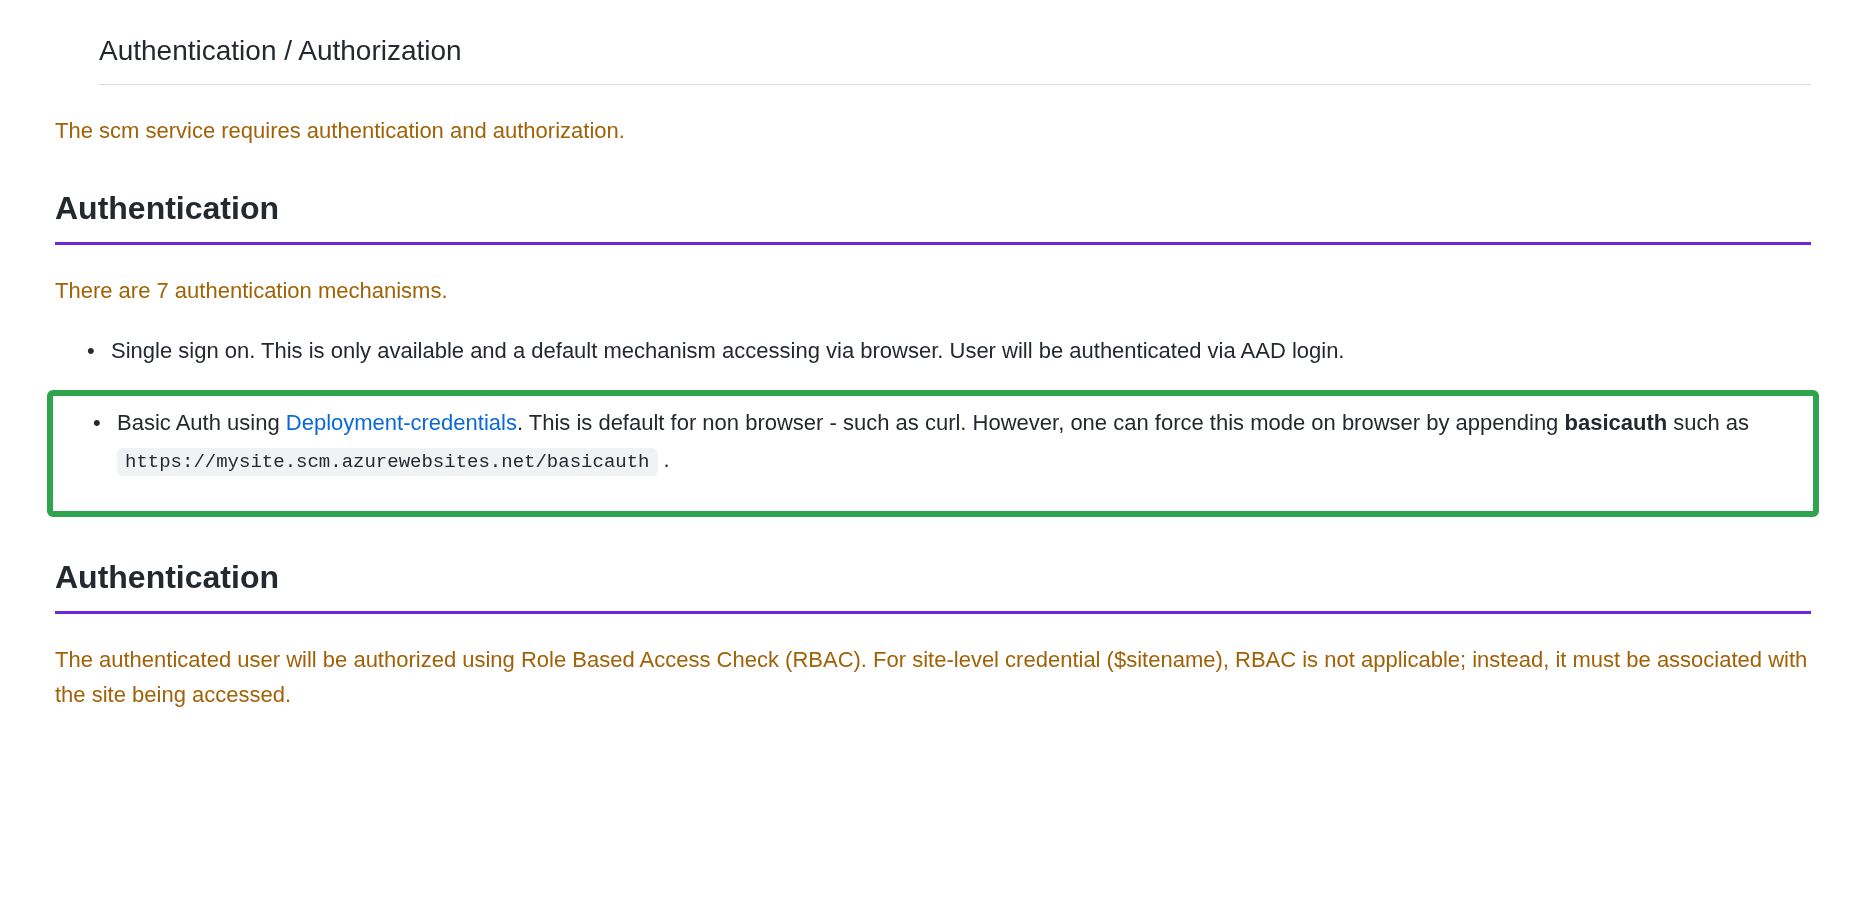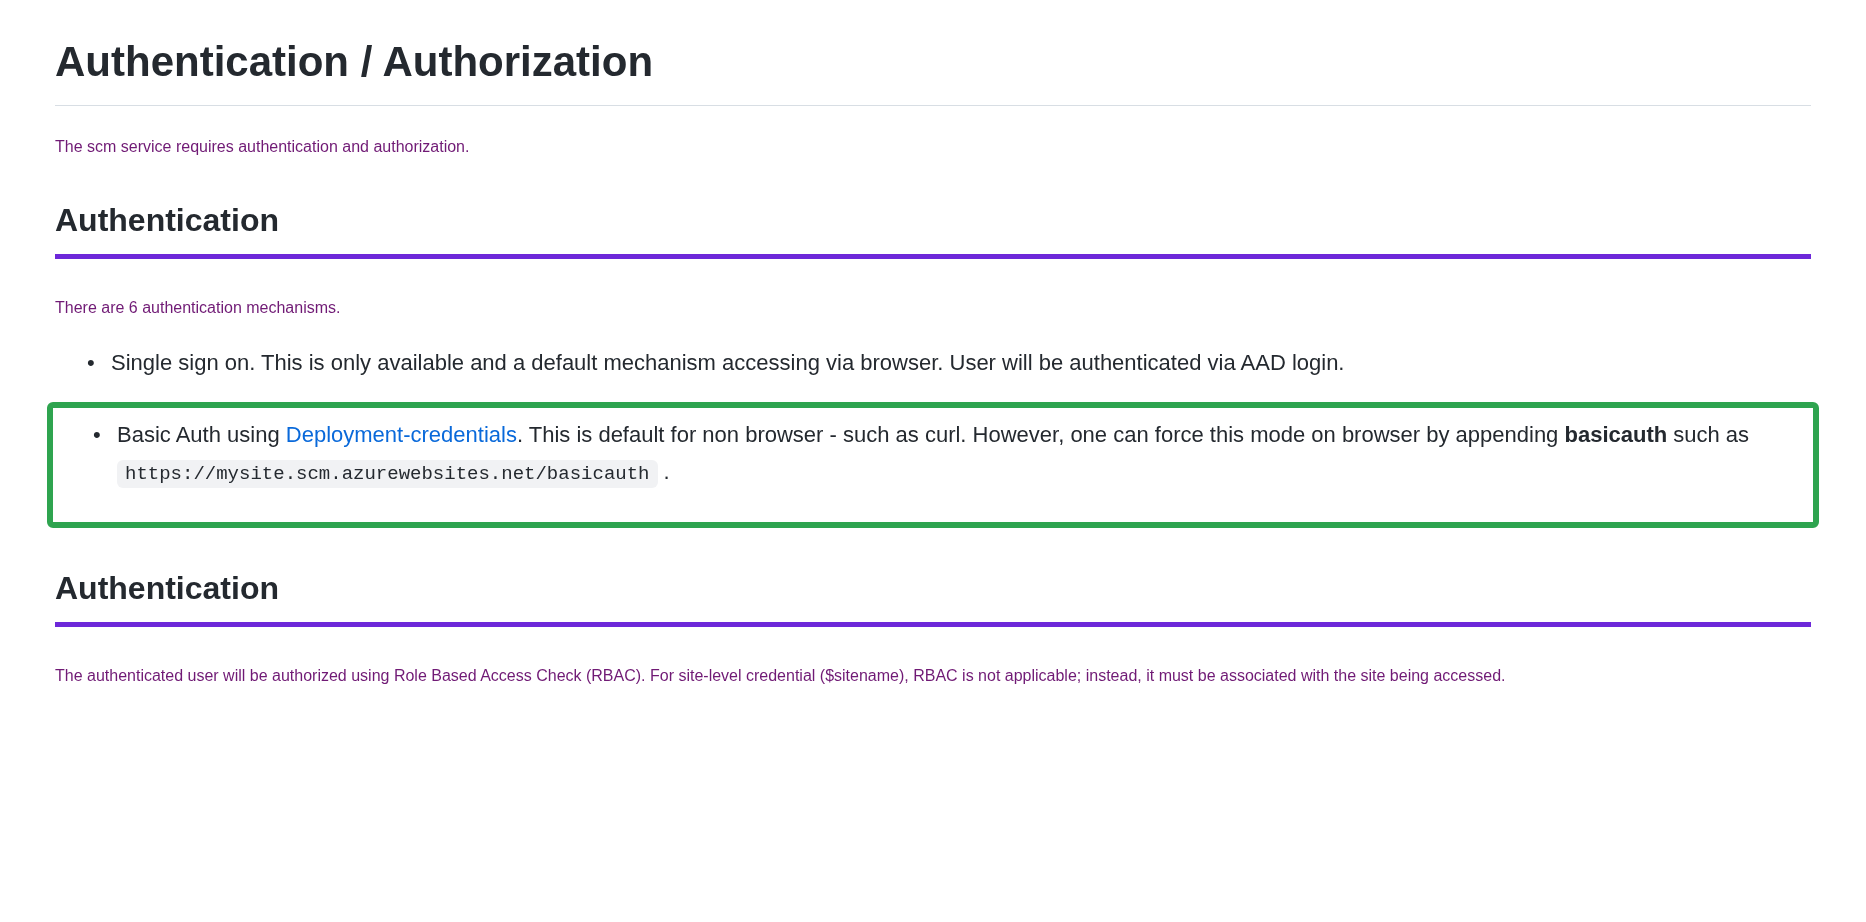--- a/index.html
+++ b/index.html
@@ -9,39 +9,40 @@
     }
     body {
       font-family: -apple-system, BlinkMacSystemFont, "Segoe UI", Helvetica, Arial, sans-serif;
       color: #24292f;
       background: #ffffff;
       padding: 30px 55px;
       font-size: 16px;
       line-height: 1.5;
     }
     h1 {
-      font-size: 42px;
-      font-weight: 700;
+      font-size: 28px;
+      font-weight: 400;
       padding-bottom: 12px;
       border-bottom: 1px solid #d8dee4;
       margin-bottom: 28px;
+      margin-left: 44px;
     }
     h2 {
       font-size: 32px;
       font-weight: 600;
       padding-bottom: 10px;
-      border-bottom: 5px solid #6d28d9;
+      border-bottom: 3px solid #6d28d9;
       margin-top: 36px;
-      margin-bottom: 36px;
+      margin-bottom: 28px;
     }
     p {
-      font-size: 16px;
+      font-size: 22px;
       line-height: 1.6;
       margin-bottom: 24px;
-      color: #701a75;
+      color: #a16207;
     }
     ul {
       list-style: none;
       padding-left: 0;
       margin-bottom: 20px;
     }
     li {
       font-size: 22px;
       line-height: 1.7;
       padding-left: 56px;
@@ -89,21 +90,21 @@
   </style>
 </head>
 <body>
 
 <h1>Authentication / Authorization</h1>
 
 <p>The scm service requires authentication and authorization.</p>
 
 <h2>Authentication</h2>
 
-<p>There are 6 authentication mechanisms.</p>
+<p>There are 7 authentication mechanisms.</p>
 
 <ul>
   <li>Single sign on. This is only available and a default mechanism accessing via browser. User will be authenticated via AAD login.</li>
 </ul>
 
 <div class="highlight-box">
   <ul>
     <li>
       <span>Basic Auth using </span><a href="#">Deployment-credentials</a><span>. This is default for non browser - such as curl. However, one can force this mode on browser by appending </span><strong>basicauth</strong><span> such as </span><code>https://mysite.scm.azurewebsites.net/basicauth</code><span> .</span>
     </li>

